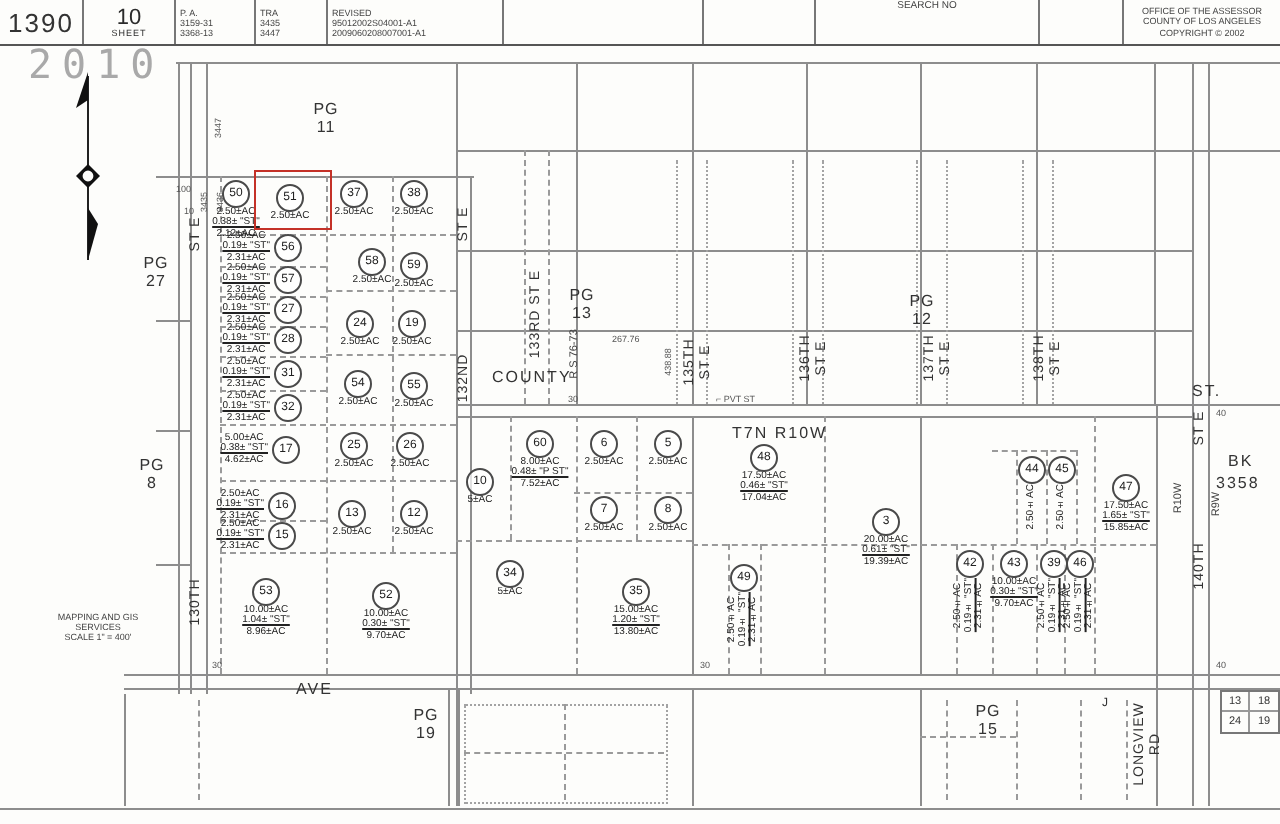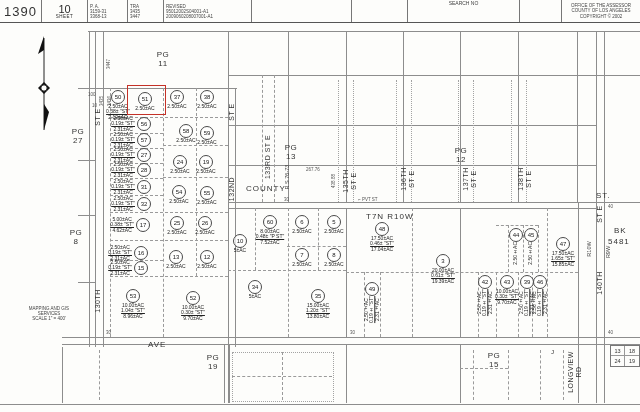--- a/index.html
+++ b/index.html
@@ -87,20 +87,21 @@
     <span class="hsearch">SEARCH NO</span>
   </div>
   <div class="hcell" style="width:42px"></div>
   <div class="hcell" style="width:78px">
     <span class="hoff">OFFICE OF THE ASSESSOR</span>
     <span class="hoff">COUNTY OF LOS ANGELES</span>
     <span class="hoff">COPYRIGHT © 2002</span>
   </div>
 </div>
 
+<div id="stamp">2010</div>
 
 <svg id="compass" width="26" height="100" viewBox="0 0 26 100">
   <line x1="14" y1="4" x2="14" y2="96" stroke="#222" stroke-width="1"></line>
   <polygon points="14,2 8,20 14,16" fill="#111"></polygon>
   <polygon points="14,48 8,54 14,60 20,54" fill="#111"></polygon>
   <circle cx="14" cy="54" r="3.2" fill="#fdfdfb" stroke="#111" stroke-width="1"></circle>
   <polygon points="14,70 19,78 14,96" fill="#111"></polygon>
 </svg>
 <div id="compassnote">
       <div>MAPPING AND GIS</div>
@@ -294,21 +295,21 @@
     <div class="vlabel" style="left: 574px; top: 372px;">
       <div>LONGVIEW</div>
       <div>RD</div>
     </div>
     <div class="hlabel" style="left: 246px; top: 184px;">COUNTY</div>
     <div class="hlabel" style="left: 596px; top: 191px;">ST.</div>
     <div class="hlabel" style="left: 148px; top: 340px;">AVE</div>
     <div class="hlabel" style="left: 366px; top: 212px;">T7N R10W</div>
     <div class="hlabel small" style="left: 551px; top: 349px;">J</div>
     <div class="hlabel" style="left: 614px; top: 226px;">BK</div>
-    <div class="hlabel" style="left: 608px; top: 237px;">5481</div>
+    <div class="hlabel" style="left: 608px; top: 237px;">3358</div>
     <div class="hlabel tiny" style="left: 358px; top: 197px;">⌐ PVT ST</div>
     <div class="hlabel tiny" style="left: 306px; top: 167px;">267.76</div>
     <div class="hlabel tiny" style="left: 284px; top: 197px;">30</div>
     <div class="hlabel tiny" style="left: 608px; top: 204px;">40</div>
     <div class="hlabel tiny" style="left: 608px; top: 330px;">40</div>
     <div class="hlabel tiny" style="left: 106px; top: 330px;">30</div>
     <div class="hlabel tiny" style="left: 350px; top: 330px;">30</div>
     <div class="hlabel tiny" style="left: 88px; top: 92px;">100</div>
     <div class="hlabel tiny" style="left: 92px; top: 103px;">10</div>
     <div class="pnum" style="left: 118px; top: 97px;">50</div>

